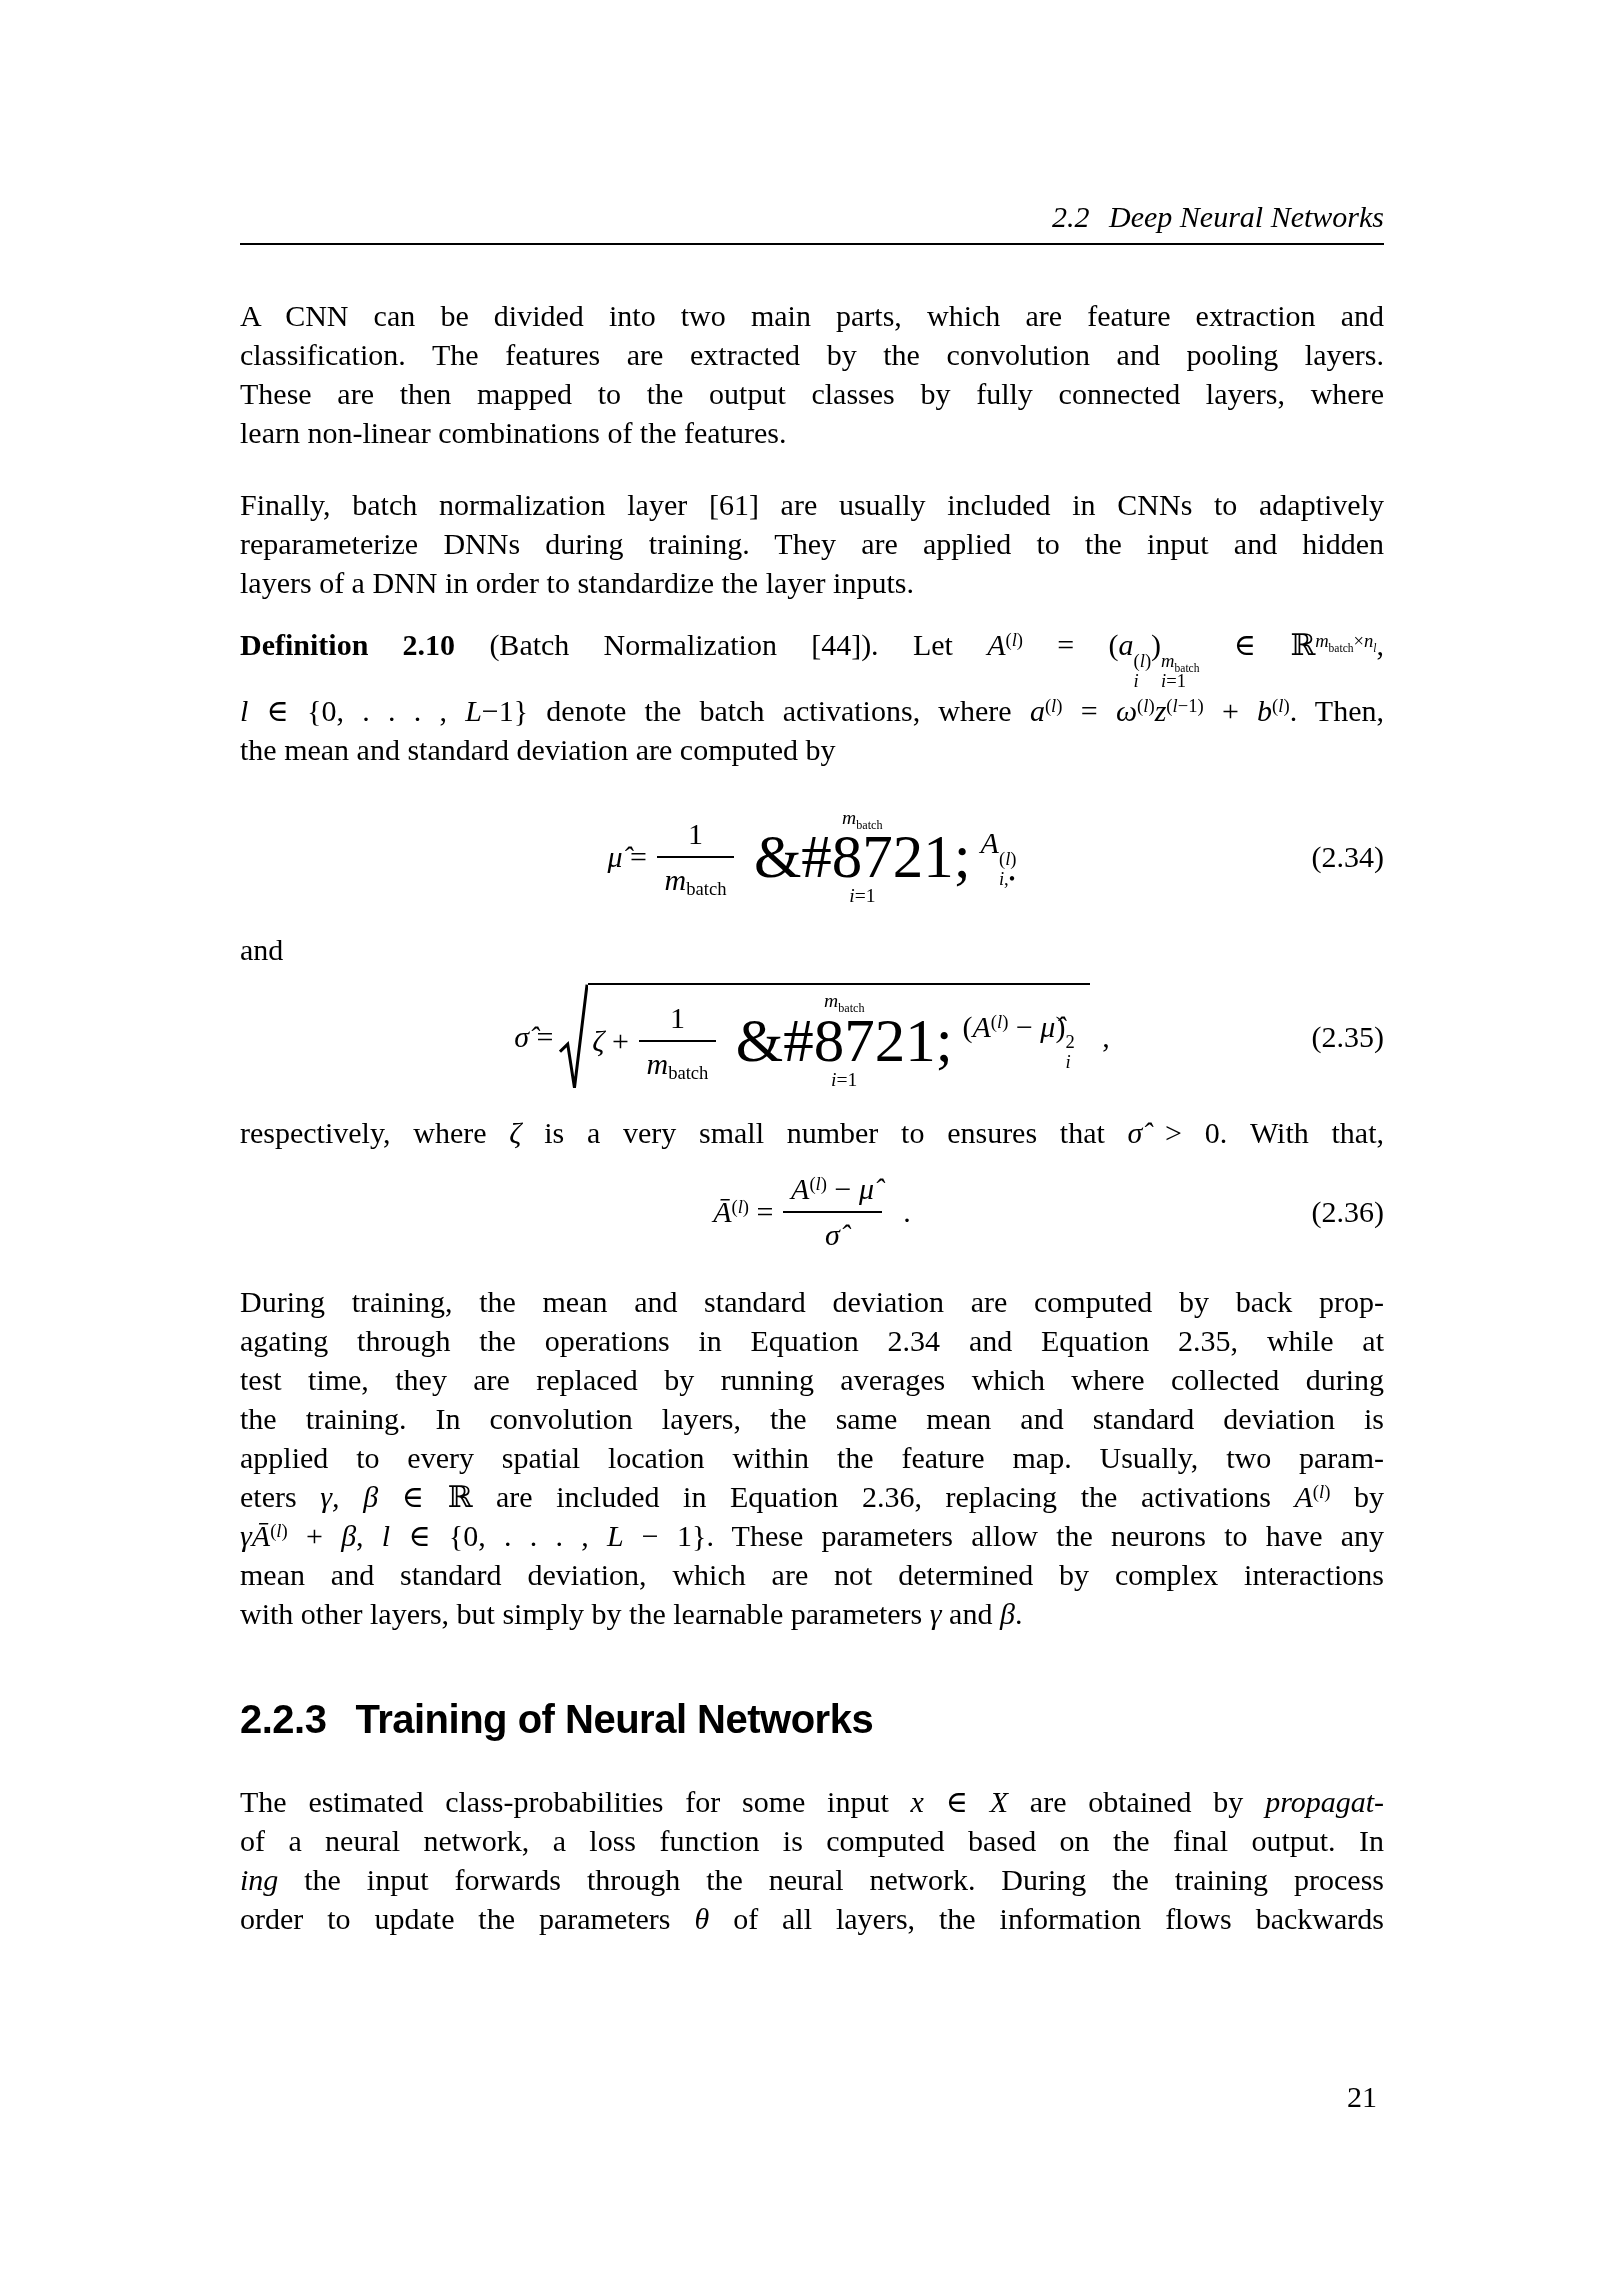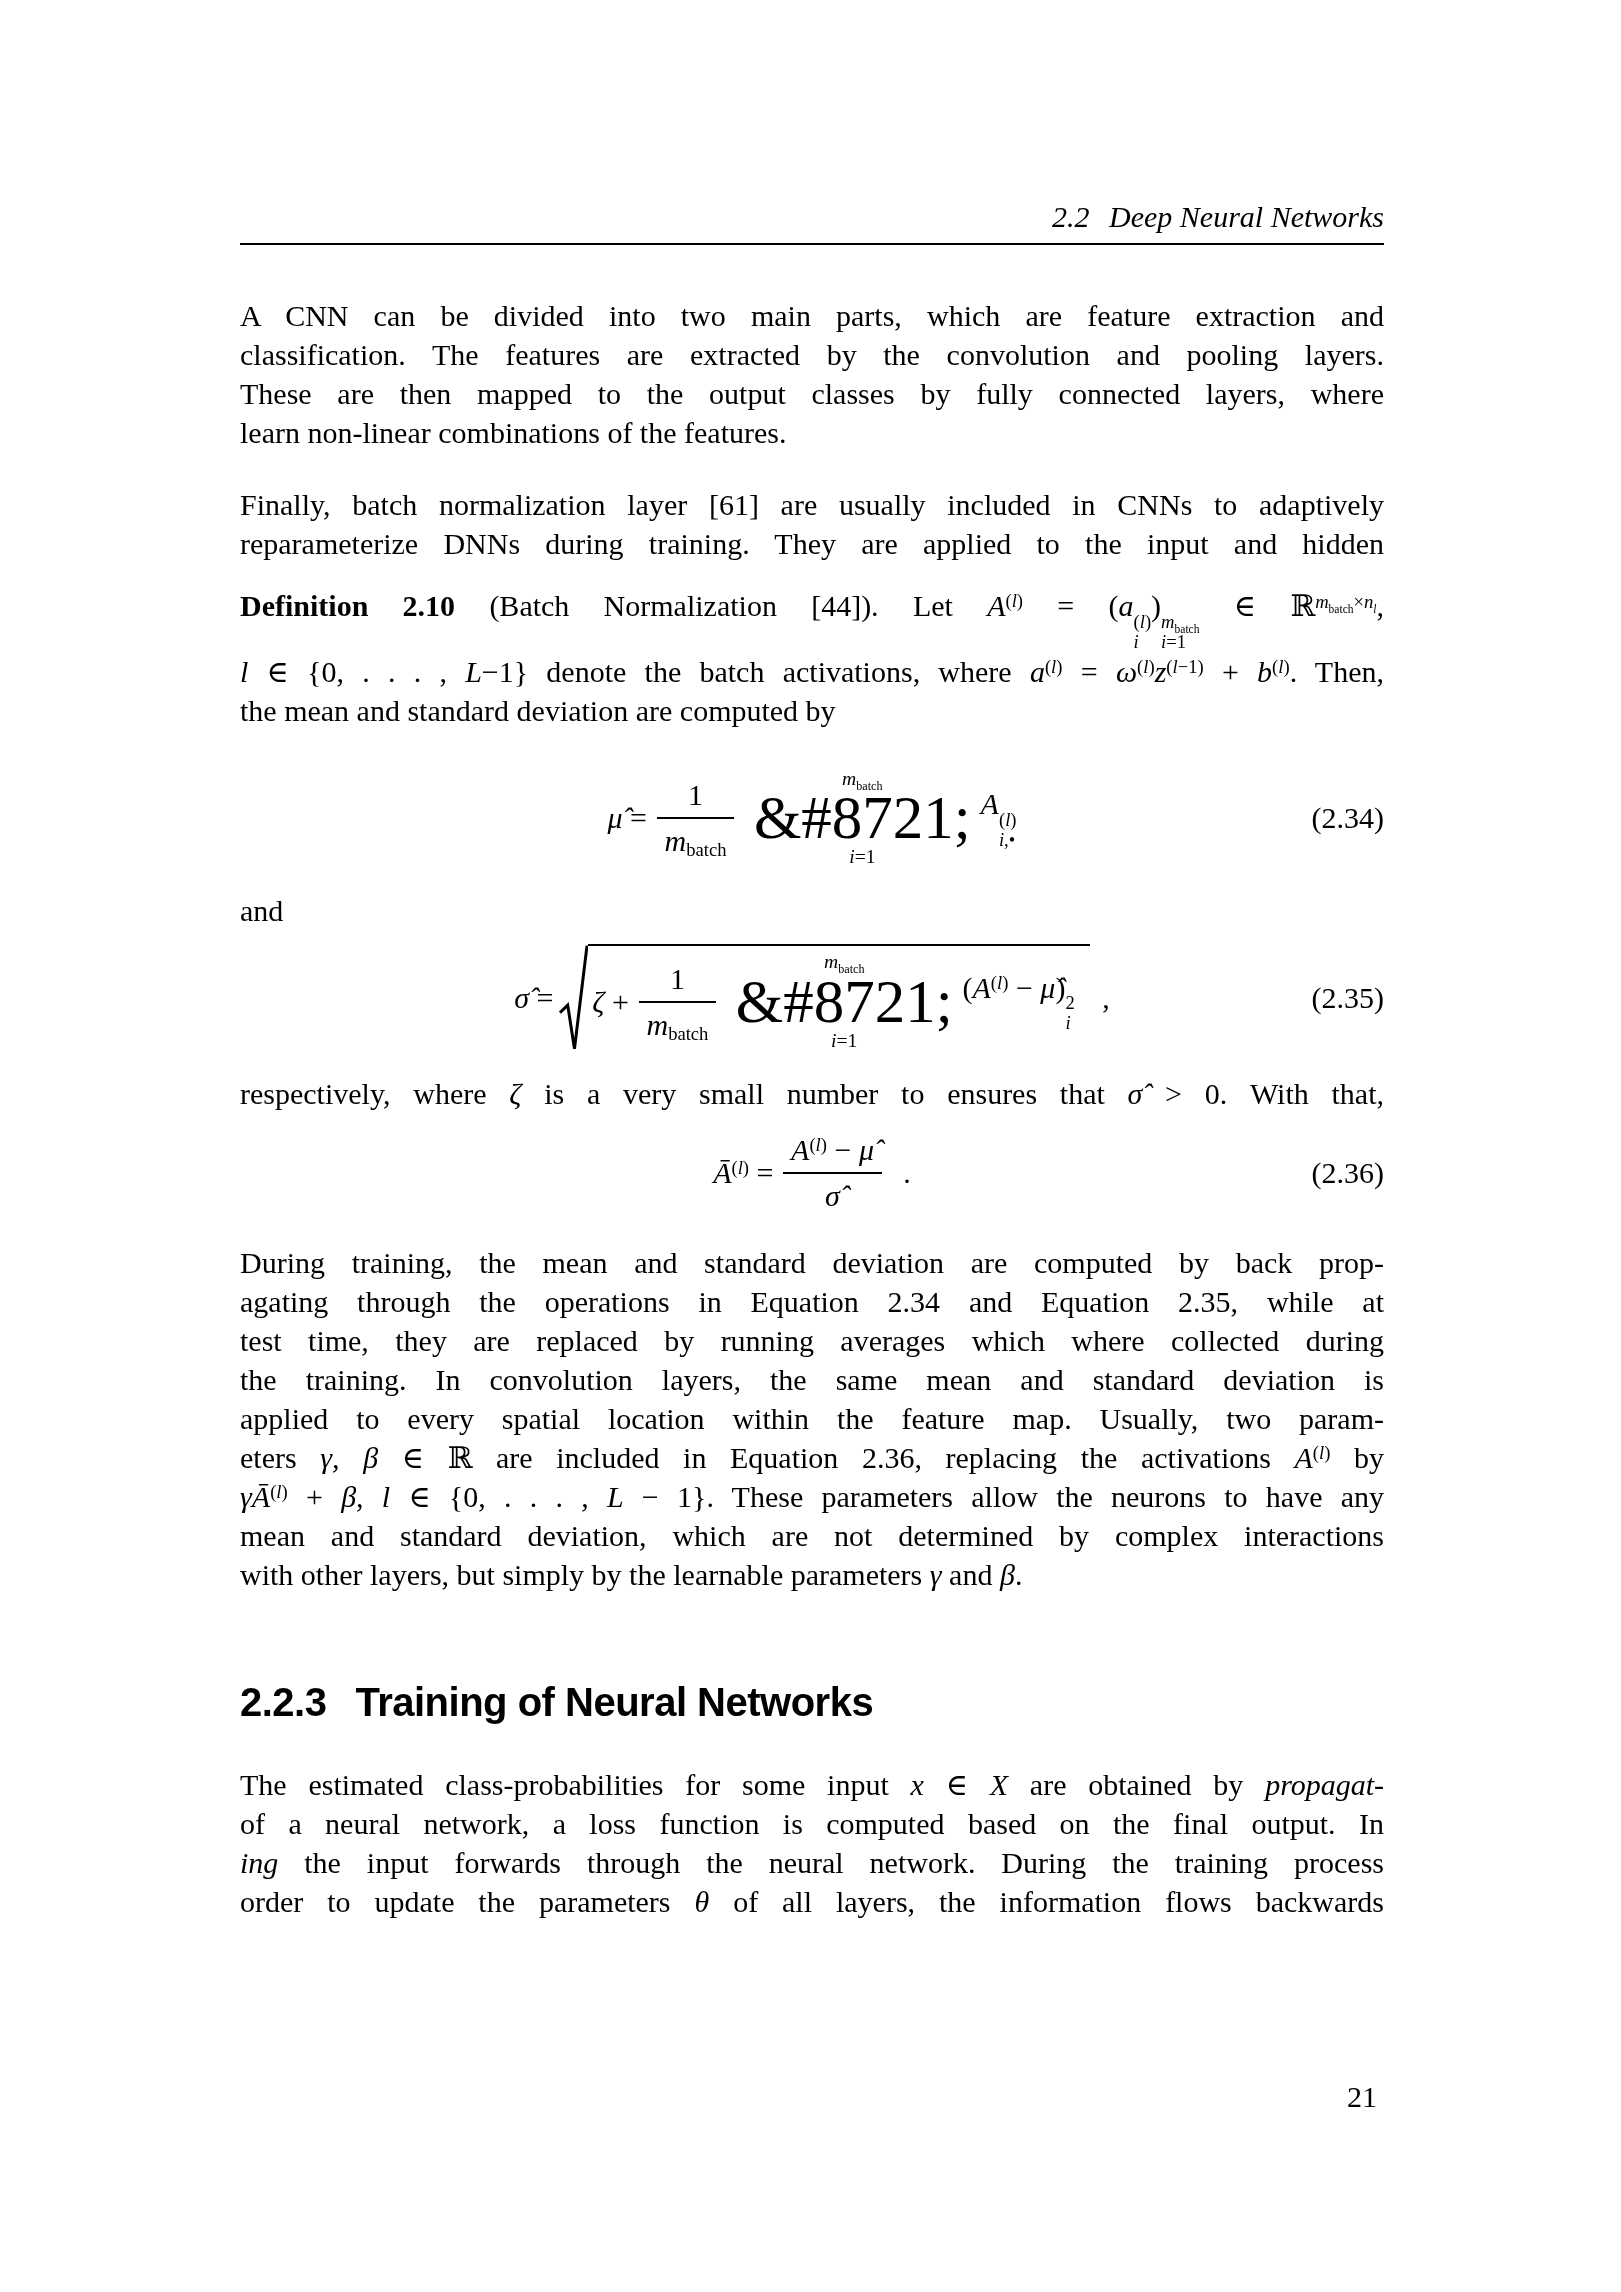--- a/index.html
+++ b/index.html
@@ -50,21 +50,21 @@
   .frac .den{padding:4.9px 7.8px 0;}
   .bigop{display:inline-flex;flex-direction:column;align-items:center;margin:0 9.8px;}
   .bigop .lim{font-size:19.6px;line-height:1.15;}
   .bigop .sigma{font-size:61px;line-height:0.92;font-style:normal;}
   .sqrt{display:inline-flex;align-items:stretch;margin-left:5.9px;}
   .sqrt svg{width:29px;align-self:stretch;height:auto;}
   .radicand{display:inline-flex;align-items:center;border-top:2.9px solid #000;padding:5.9px 15.7px 0 3.9px;}
   .trail{margin-left:11.8px;}
   
   .secheading{
-    margin-top:85px;display:flex;align-items:flex-end;gap:29px;
+    margin-top:63px;display:flex;align-items:flex-end;gap:29px;
     font-family:"Liberation Sans","DejaVu Sans",sans-serif;font-weight:bold;
     font-size:40px;line-height:47px;letter-spacing:-0.5px;
   }
   .pagenum{position:absolute;top:2080px;right:244px;font-size:30px;}
 </style>
 </head>
 <body>
 
 <div class="content">
 
@@ -76,20 +76,21 @@
   <div class="para mt-p1">
       <div class="pline">A CNN can be divided into two main parts, which are feature extraction and</div>
       <div class="pline">classification.  The features are extracted by the convolution and pooling layers.</div>
       <div class="pline">These are then mapped to the output classes by fully connected layers, where</div>
       <div class="pline pline-last">learn non-linear combinations of the features.</div>
     </div>
 
   <div class="para mt-p2">
       <div class="pline">Finally, batch normalization layer [61] are usually included in CNNs to adaptively</div>
       <div class="pline">reparameterize DNNs during training.  They are applied to the input and hidden</div>
+      <div class="pline pline-last">layers of a DNN in order to standardize the layer inputs.</div>
     </div>
 
   <div class="para mt-def">
       <div class="pline"><b>Definition 2.10</b> (Batch Normalization [44]). Let <i>A</i><sup>(<i>l</i>)</sup> = (<i>a</i><span class="stk">
           <span>(<i>l</i>)</span>
           <span><i>i</i></span>
         </span>)<span class="stk">
           <span><i>m</i><sub>batch</sub></span>
           <span><i>i</i>=1</span>
         </span> ∈ ℝ<sup><i>m</i><sub>batch</sub>×<i>n</i><sub><i>l</i></sub></sup>,</div>

